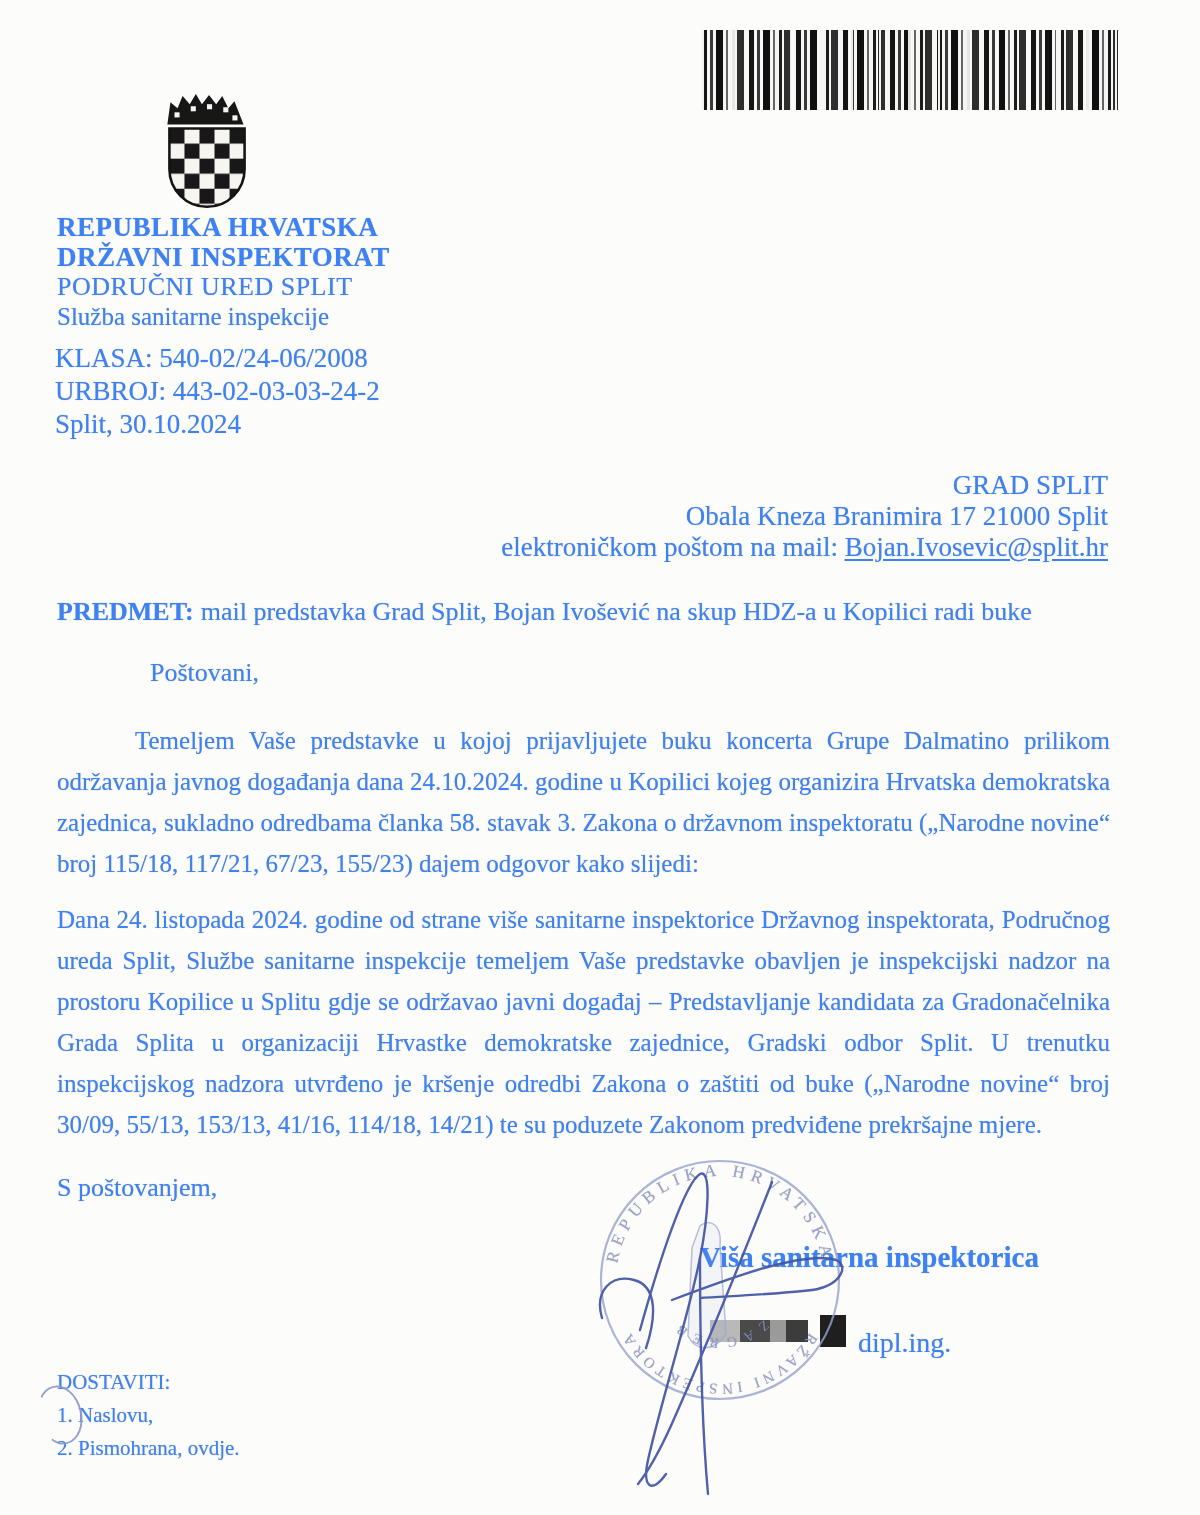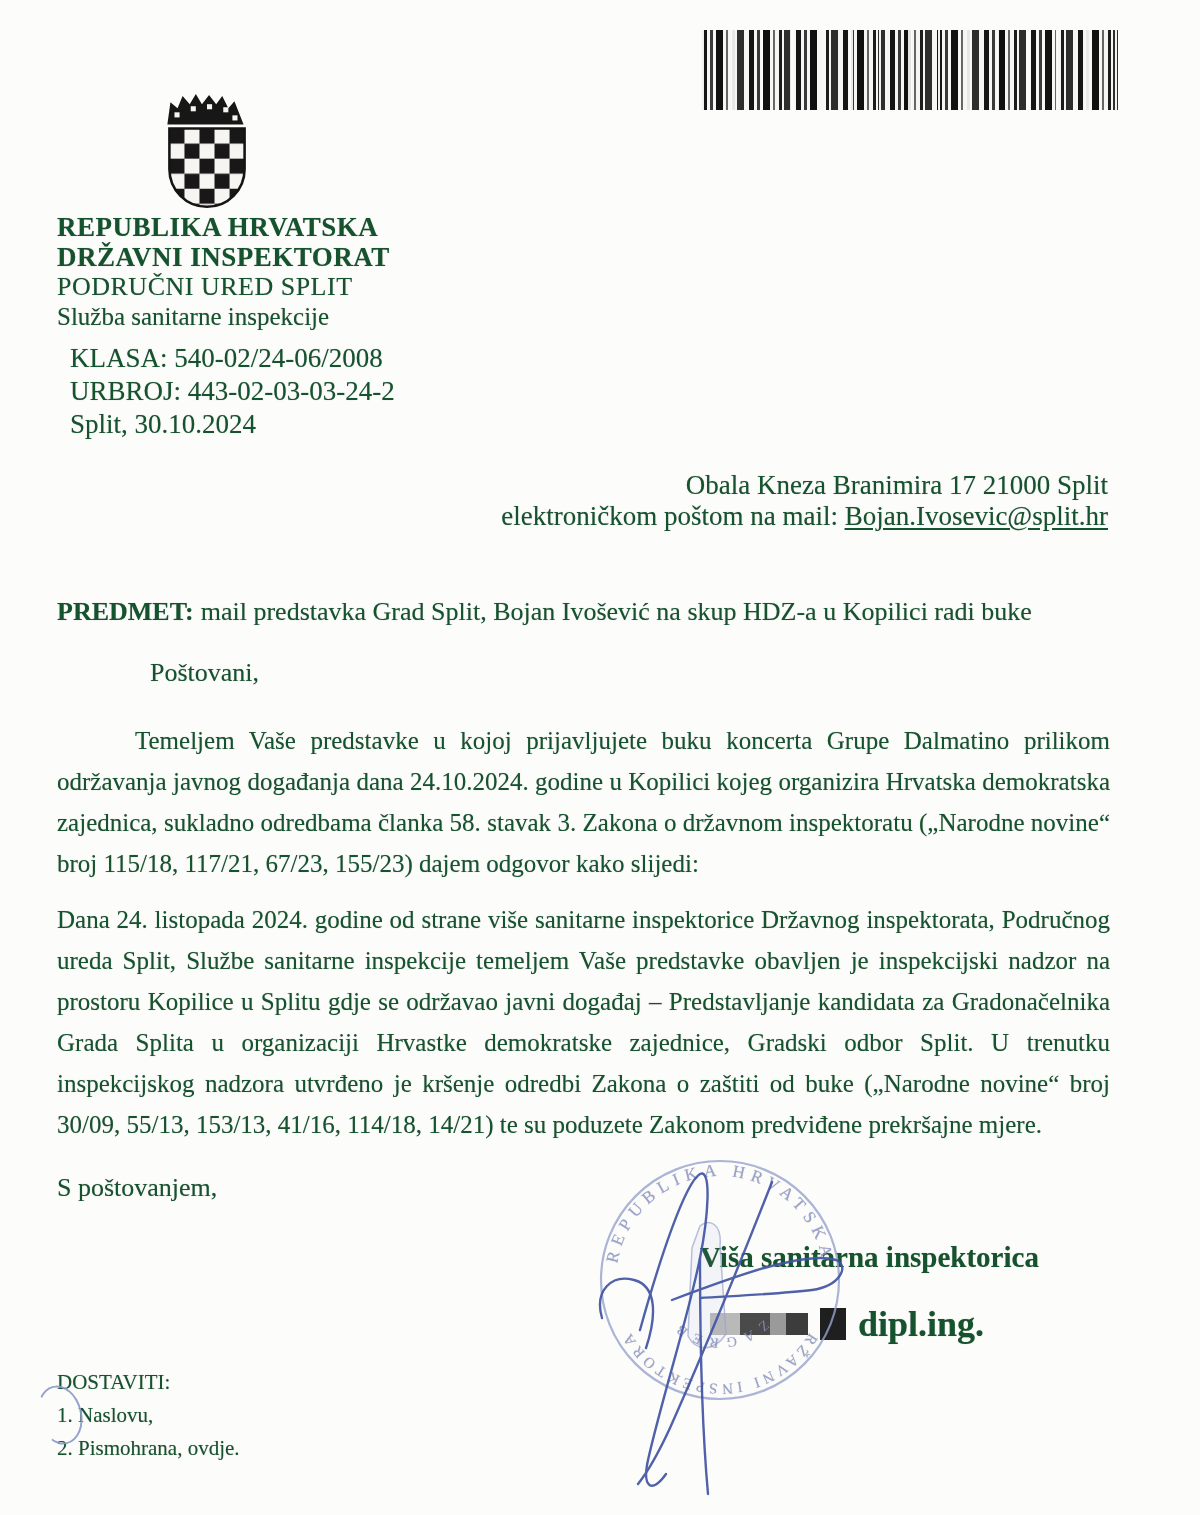--- a/index.html
+++ b/index.html
@@ -1,37 +1,37 @@
 <!DOCTYPE html>
 <html><head>
 <meta charset="utf-8">
 <style>
   html,body { margin:0; padding:0; background:#e8e8e8; }
   .page {
     position:relative; width:1200px; height:1515px; margin:0 auto;
     background:#fcfcfa; overflow:hidden;
     font-family:"Liberation Serif","DejaVu Serif",serif;
-    color:#14532d;
+    color:#3b82f6;
     text-shadow:0 0 1px rgba(40,40,40,.35);
   }
   
   .barcode {
     position:absolute; left:702px; top:30px; width:416px; height:80px;
     background-image:
       repeating-linear-gradient(90deg, rgba(252,252,250,.95) 0 2px, rgba(252,252,250,0) 2px 29px, rgba(252,252,250,.9) 29px 33px, rgba(252,252,250,0) 33px 59px),
       repeating-linear-gradient(90deg, #151515 0 5px, #f6f6f5 5px 8px, #3a3a3a 8px 11px, #f6f6f5 11px 14px, #101010 14px 21px, #f6f6f5 21px 24px, #666 24px 26px, #f6f6f5 26px 30px, #1c1c1c 30px 33px, #f6f6f5 33px 35px, #2e2e2e 35px 42px, #f6f6f5 42px 47px);
     filter:blur(.4px);
   }
   .crest { position:absolute; left:163px; top:92px; width:88px; height:126px; }
   
   .org-block { position:absolute; left:57px; top:212px; line-height:30px; }
   .org1,.org2 { font-weight:bold; font-size:27px; letter-spacing:.5px; }
   .org3 { font-size:26px; letter-spacing:.5px; }
   .org4 { font-size:25px; }
-  .ref-block { position:absolute; left:70px; top:342px; font-size:27px; line-height:33px; }
+  .ref-block { position:absolute; left:55px; top:342px; font-size:27px; line-height:33px; }
   
   .recipient { position:absolute; right:92px; top:470px; text-align:right; font-size:27px; line-height:31px; }
   .recipient .email { text-decoration:underline; text-underline-offset:3px; }
   
   .subject { position:absolute; left:57px; top:597px; width:1075px; font-size:26px; }
   .subject .lbl { font-weight:bold; }
   .subject .txt { margin-left:7px; }
   .salutation { position:absolute; left:150px; top:658px; font-size:26px; }
   
   .body-text { position:absolute; left:57px; top:720px; width:1053px; font-size:25px; line-height:41px; text-align:justify; }
@@ -43,21 +43,21 @@
   .stamp-svg { position:absolute; left:550px; top:1138px; width:340px; height:380px; pointer-events:none; }
   .ring-text { fill:#8a94c6; opacity:.85; font-family:"Liberation Serif",serif; }
   .sig-title { position:absolute; left:700px; top:1241px; font-weight:bold; font-size:29px; }
   .name-row { position:absolute; left:710px; top:1303px; display:flex; align-items:center; }
   .redact { display:inline-block; height:22px; filter:blur(.7px); }
   .redact.s1 { width:30px; background:#b9b9b9; }
   .redact.s2 { width:30px; background:#4a4a4a; }
   .redact.s3 { width:16px; background:#9a9a9a; }
   .redact.s4 { width:22px; background:#3c3c3c; }
   .redact.block { width:26px; height:32px; background:#1f1f1f; margin-left:12px; filter:blur(.4px); }
-  .cred { font-weight:bold; font-size:36px; margin-left:12px; }
+  .cred { font-weight:normal; font-size:28px; margin-left:12px;margin-top:24px; }
   
   .dostaviti { position:absolute; left:57px; top:1366px; font-size:21px; line-height:33px; }
   .pen-circle {
     position:absolute; left:38px; top:1385px; width:40px; height:56px;
     border:2.5px solid #8d98c9; border-radius:50%;
     border-left-color:transparent; transform:rotate(-14deg); opacity:.9;
   }
 </style>
 </head>
 <body>
@@ -98,20 +98,21 @@
     <div class="org4">Služba sanitarne inspekcije</div>
   </div>
 
   <div class="ref-block">
     <div>KLASA: 540-02/24-06/2008</div>
     <div>URBROJ: 443-02-03-03-24-2</div>
     <div>Split, 30.10.2024</div>
   </div>
 
   <div class="recipient">
+    <div>GRAD SPLIT</div>
     <div>Obala Kneza Branimira 17 21000 Split</div>
     <div>
       <span>elektroničkom poštom na mail:</span>
       <span class="email">Bojan.Ivosevic@split.hr</span>
     </div>
   </div>
 
   <div class="subject">
     <span class="lbl">PREDMET:</span><span class="txt">mail predstavka Grad Split, Bojan Ivošević  na skup HDZ-a u Kopilici radi buke</span>
   </div>

